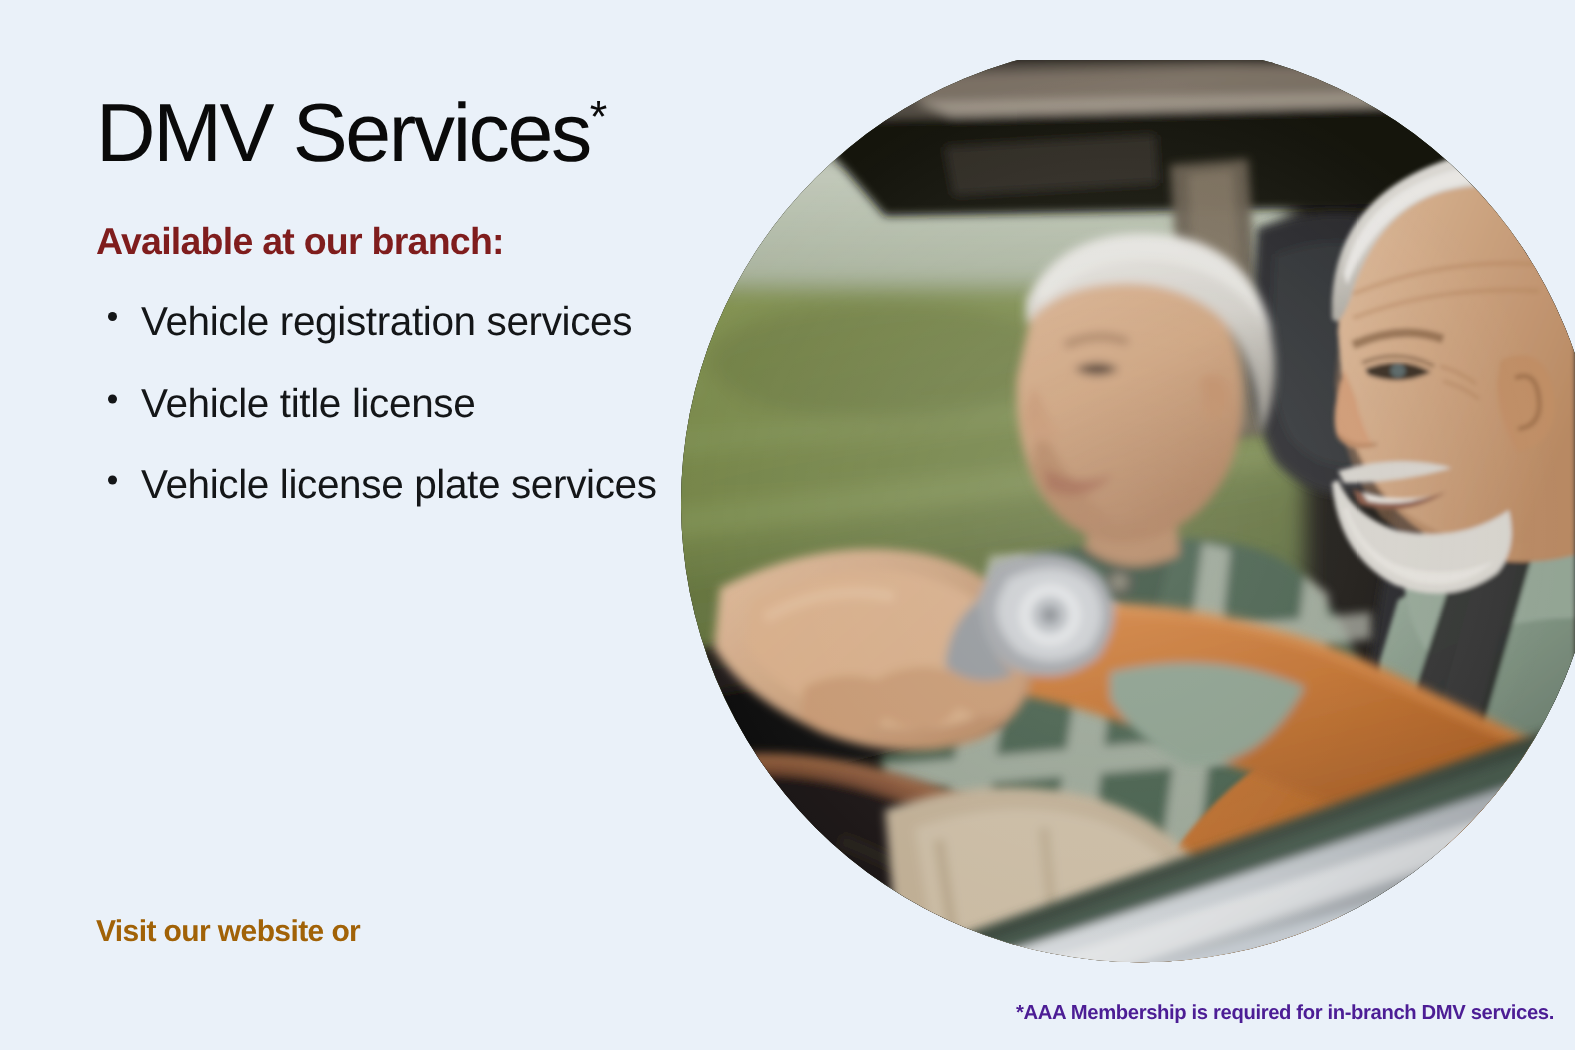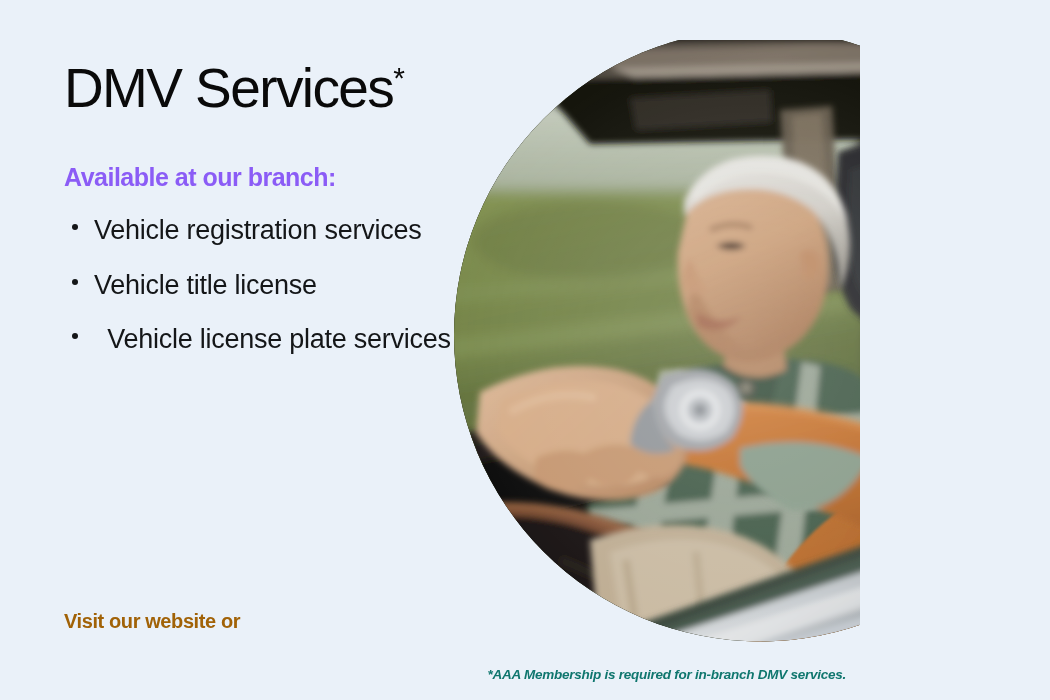--- a/index.html
+++ b/index.html
@@ -11,21 +11,21 @@
     overflow: hidden;
   }
 
   body {
     font-family: "Liberation Sans", "DejaVu Sans", sans-serif;
     background: #eaf1f9;
   }
 
   .banner {
     position: relative;
-    width: 860px;
+    width: 1050px;
     height: 700px;
     background: #eaf1f9;
     overflow: hidden;
   }
 
   
   .content {
     position: absolute;
     left: 64px;
     top: 60px;
@@ -43,42 +43,42 @@
   }
   .headline .star {
     font-size: 30px;
     vertical-align: super;
     line-height: 0;
     letter-spacing: 0;
     font-weight: 400;
   }
 
   .subhead {
-    margin-top: 46px;
+    margin-top: 30px;
     font-size: 25px;
     font-weight: 700;
     letter-spacing: -0.5px;
-    color: #8b5cf6;
+    color: #7f1d1d;
   }
 
   .bullets {
     margin-top: 22px;
     list-style: none;
   }
   .bullets li {
     position: relative;
     padding-left: 30px;
     font-size: 27px;
     line-height: 1.2;
     letter-spacing: -0.25px;
     color: #141618;
     margin-bottom: 22px;
     white-space: nowrap;
   }
-  .bullets li:last-child { margin-bottom: 0; text-align: center; }
+  .bullets li:last-child { margin-bottom: 0; }
   .bullets li .dot {
     position: absolute;
     left: 8px;
     top: 10px;
     width: 6px;
     height: 6px;
     border-radius: 50%;
     background: #141618;
   }
 
@@ -94,24 +94,23 @@
     z-index: 5;
   }
 
   .footnote {
     position: absolute;
     right: 14px;
     bottom: 18px;
     font-size: 13.5px;
     font-weight: 700;
     letter-spacing: -0.25px;
-    color: #0f766e;
+    color: #4c1d95;
     z-index: 6;
     white-space: nowrap;
-    font-style: italic;
   }
 
   
   .photo-wrap {
     position: absolute;
     left: 440px;
     top: 40px;
     width: 610px;
     height: 615px;
     z-index: 2;

